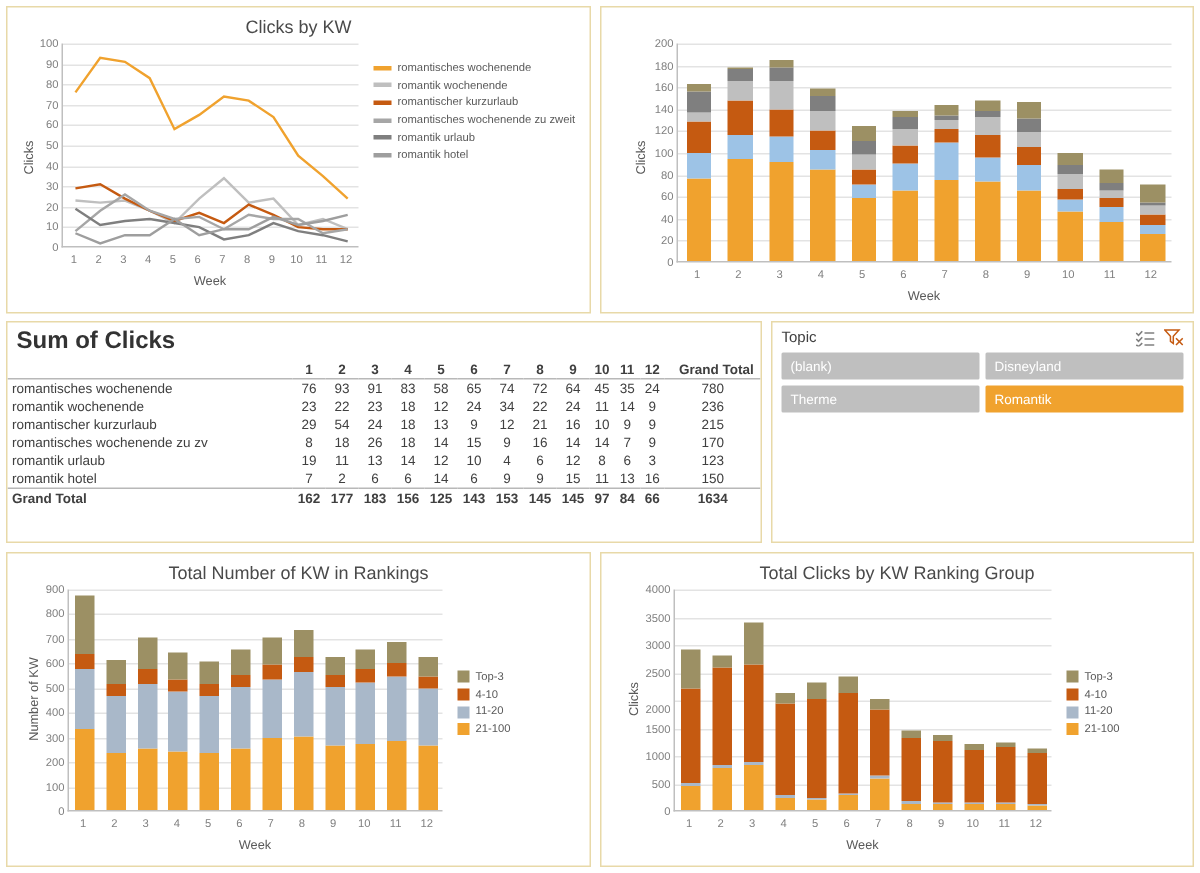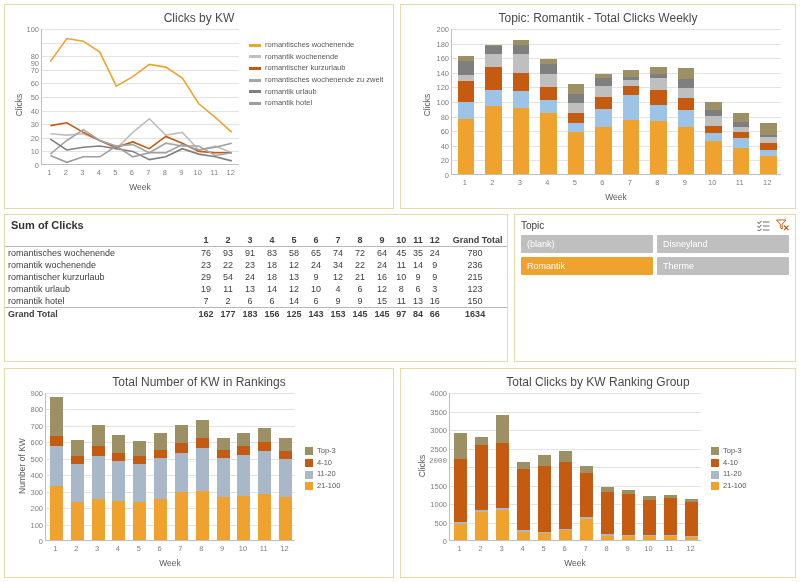--- a/index.html
+++ b/index.html
@@ -81,21 +81,21 @@
   
   .pivot {
     position: absolute;
     border: 1px solid #e8d9a8;
     background: #fff;
     font-size: 9px;
     color: #404040;
     overflow: hidden;
   }
   .pivot-title {
-    font-weight: bold; font-size: 11px;
+    font-weight: bold; font-size: 16px;
     padding: 4px 6px 3px 6px; color: #333;
   }
   .pivot table { border-collapse: collapse; width: 100%; }
   .pivot th, .pivot td {
     padding: 1px 3px;
     font-weight: normal;
     font-size: 9px;
     white-space: nowrap;
   }
   .pivot thead th { font-weight: bold; text-align: center; border-bottom: 1px solid #b8b8b8; }
@@ -147,21 +147,21 @@
       <div id="c1-yticks" style="position:absolute; left:14px; top:0; width:20px; height:140px;">
           <div class="ytick" style="top: 140px;">0</div>
           <div class="ytick" style="top: 126.4px;">10</div>
           <div class="ytick" style="top: 112.8px;">20</div>
           <div class="ytick" style="top: 99.2px;">30</div>
           <div class="ytick" style="top: 85.6px;">40</div>
           <div class="ytick" style="top: 72px;">50</div>
           <div class="ytick" style="top: 58.4px;">60</div>
           <div class="ytick" style="top: 44.8px;">70</div>
           <div class="ytick" style="top: 31.2px;">80</div>
-          <div class="ytick" style="top: 17.6px; margin-top: 20px;">90</div>
+          <div class="ytick" style="top: 17.6px;">90</div>
           <div class="ytick" style="top: 4px;">100</div>
         </div>
       <div id="c1-plot" class="plot" style="left:36px; top:4px; width:198px; height:136px;">
           <div class="gridline" style="top: 122.4px;"></div>
           <div class="gridline" style="top: 108.8px;"></div>
           <div class="gridline" style="top: 95.2px;"></div>
           <div class="gridline" style="top: 81.6px;"></div>
           <div class="gridline" style="top: 68px;"></div>
           <div class="gridline" style="top: 54.4px;"></div>
           <div class="gridline" style="top: 40.8px;"></div>
@@ -215,21 +215,20 @@
           </div>
           <div class="legend-row">
             <span class="legend-swatch" style="background: rgb(158, 158, 158);"></span>
             <span class="legend-text">romantik hotel</span>
           </div>
         </div>
     </div>
   </div>
 
   <div class="panel" style="left:400px; top:4px; width:396px; height:205px;">
-    <div class="panel-title">Topic: Romantik - Total Clicks Weekly</div>
     <div class="chart-area" style="position:absolute; left:0; top:20px; width:396px; height:183px;">
       <div class="axis-label-y" style="left:6px; top:75px; width:40px; text-align:center;">Clicks</div>
       <div id="c2-yticks" style="position:absolute; left:26px; top:0; width:22px; height:150px;">
           <div class="ytick" style="top: 150px;">0</div>
           <div class="ytick" style="top: 135.4px;">20</div>
           <div class="ytick" style="top: 120.8px;">40</div>
           <div class="ytick" style="top: 106.2px;">60</div>
           <div class="ytick" style="top: 91.6px;">80</div>
           <div class="ytick" style="top: 77px;">100</div>
           <div class="ytick" style="top: 62.4px; margin-left: 16px;">120</div>
@@ -404,20 +403,36 @@
             <td class="num">9</td>
             <td class="num">12</td>
             <td class="num">21</td>
             <td class="num">16</td>
             <td class="num">10</td>
             <td class="num">9</td>
             <td class="num">9</td>
             <td class="gt">215</td>
           </tr>
           <tr>
+            <td class="rowlbl">romantisches wochenende zu zv</td>
+            <td class="num">8</td>
+            <td class="num">18</td>
+            <td class="num">26</td>
+            <td class="num">18</td>
+            <td class="num">14</td>
+            <td class="num">15</td>
+            <td class="num">9</td>
+            <td class="num">16</td>
+            <td class="num">14</td>
+            <td class="num">14</td>
+            <td class="num">7</td>
+            <td class="num">9</td>
+            <td class="gt">170</td>
+          </tr>
+          <tr>
             <td class="rowlbl">romantik urlaub</td>
             <td class="num">19</td>
             <td class="num">11</td>
             <td class="num">13</td>
             <td class="num">14</td>
             <td class="num">12</td>
             <td class="num">10</td>
             <td class="num">4</td>
             <td class="num">6</td>
             <td class="num">12</td>
@@ -477,22 +492,22 @@
         <svg width="13" height="12" viewBox="0 0 13 12">
           <path d="M0.5 1 L10 1 L6.2 5.2 L6.2 10 L4.3 8.6 L4.3 5.2 Z" stroke="#c55a11" stroke-width="1" fill="none"></path>
           <line x1="8" y1="6.5" x2="12.5" y2="11" stroke="#c55a11" stroke-width="1.1"></line>
           <line x1="12.5" y1="6.5" x2="8" y2="11" stroke="#c55a11" stroke-width="1.1"></line>
         </svg>
       </span>
     </div>
     <div class="slicer-grid" id="slicer-grid">
         <div class="slicer-item">(blank)</div>
         <div class="slicer-item">Disneyland</div>
+        <div class="slicer-item">Therme</div>
         <div class="slicer-item selected">Romantik</div>
-        <div class="slicer-item">Therme</div>
       </div>
   </div>
 
   <div class="panel" style="left:4px; top:368px; width:390px; height:210px;">
     <div class="panel-title">Total Number of KW in Rankings</div>
     <div class="chart-area" style="position:absolute; left:0; top:20px; width:390px; height:188px;">
       <div class="axis-label-y" style="left:-18px; top:72px; width:70px; text-align:center;">Number of KW</div>
       <div id="c3-yticks" style="position:absolute; left:16px; top:0; width:22px; height:152px;">
           <div class="ytick" style="top: 152px;">0</div>
           <div class="ytick" style="top: 135.556px;">100</div>
@@ -602,21 +617,21 @@
 
   <div class="panel" style="left:400px; top:368px; width:396px; height:210px;">
     <div class="panel-title">Total Clicks by KW Ranking Group</div>
     <div class="chart-area" style="position:absolute; left:0; top:20px; width:396px; height:188px;">
       <div class="axis-label-y" style="left:-4px; top:72px; width:50px; text-align:center;">Clicks</div>
       <div id="c4-yticks" style="position:absolute; left:20px; top:0; width:26px; height:152px;">
           <div class="ytick" style="top: 152px;">0</div>
           <div class="ytick" style="top: 133.5px;">500</div>
           <div class="ytick" style="top: 115px;">1000</div>
           <div class="ytick" style="top: 96.5px;">1500</div>
-          <div class="ytick" style="top: 72px; font-family: Liberation Mono, monospace;">2000</div>
+          <div class="ytick" style="top: 84px;">2000</div>
           <div class="ytick" style="top: 59.5px;">2500</div>
           <div class="ytick" style="top: 41px;">3000</div>
           <div class="ytick" style="top: 22.5px;">3500</div>
           <div class="ytick" style="top: 4px;">4000</div>
         </div>
       <div id="c4-plot" class="plot" style="left:48px; top:4px; width:252px; height:148px;">
           <div class="gridline" style="top: 129.5px;"></div>
           <div class="gridline" style="top: 111px;"></div>
           <div class="gridline" style="top: 92.5px;"></div>
           <div class="gridline" style="top: 74px;"></div>

